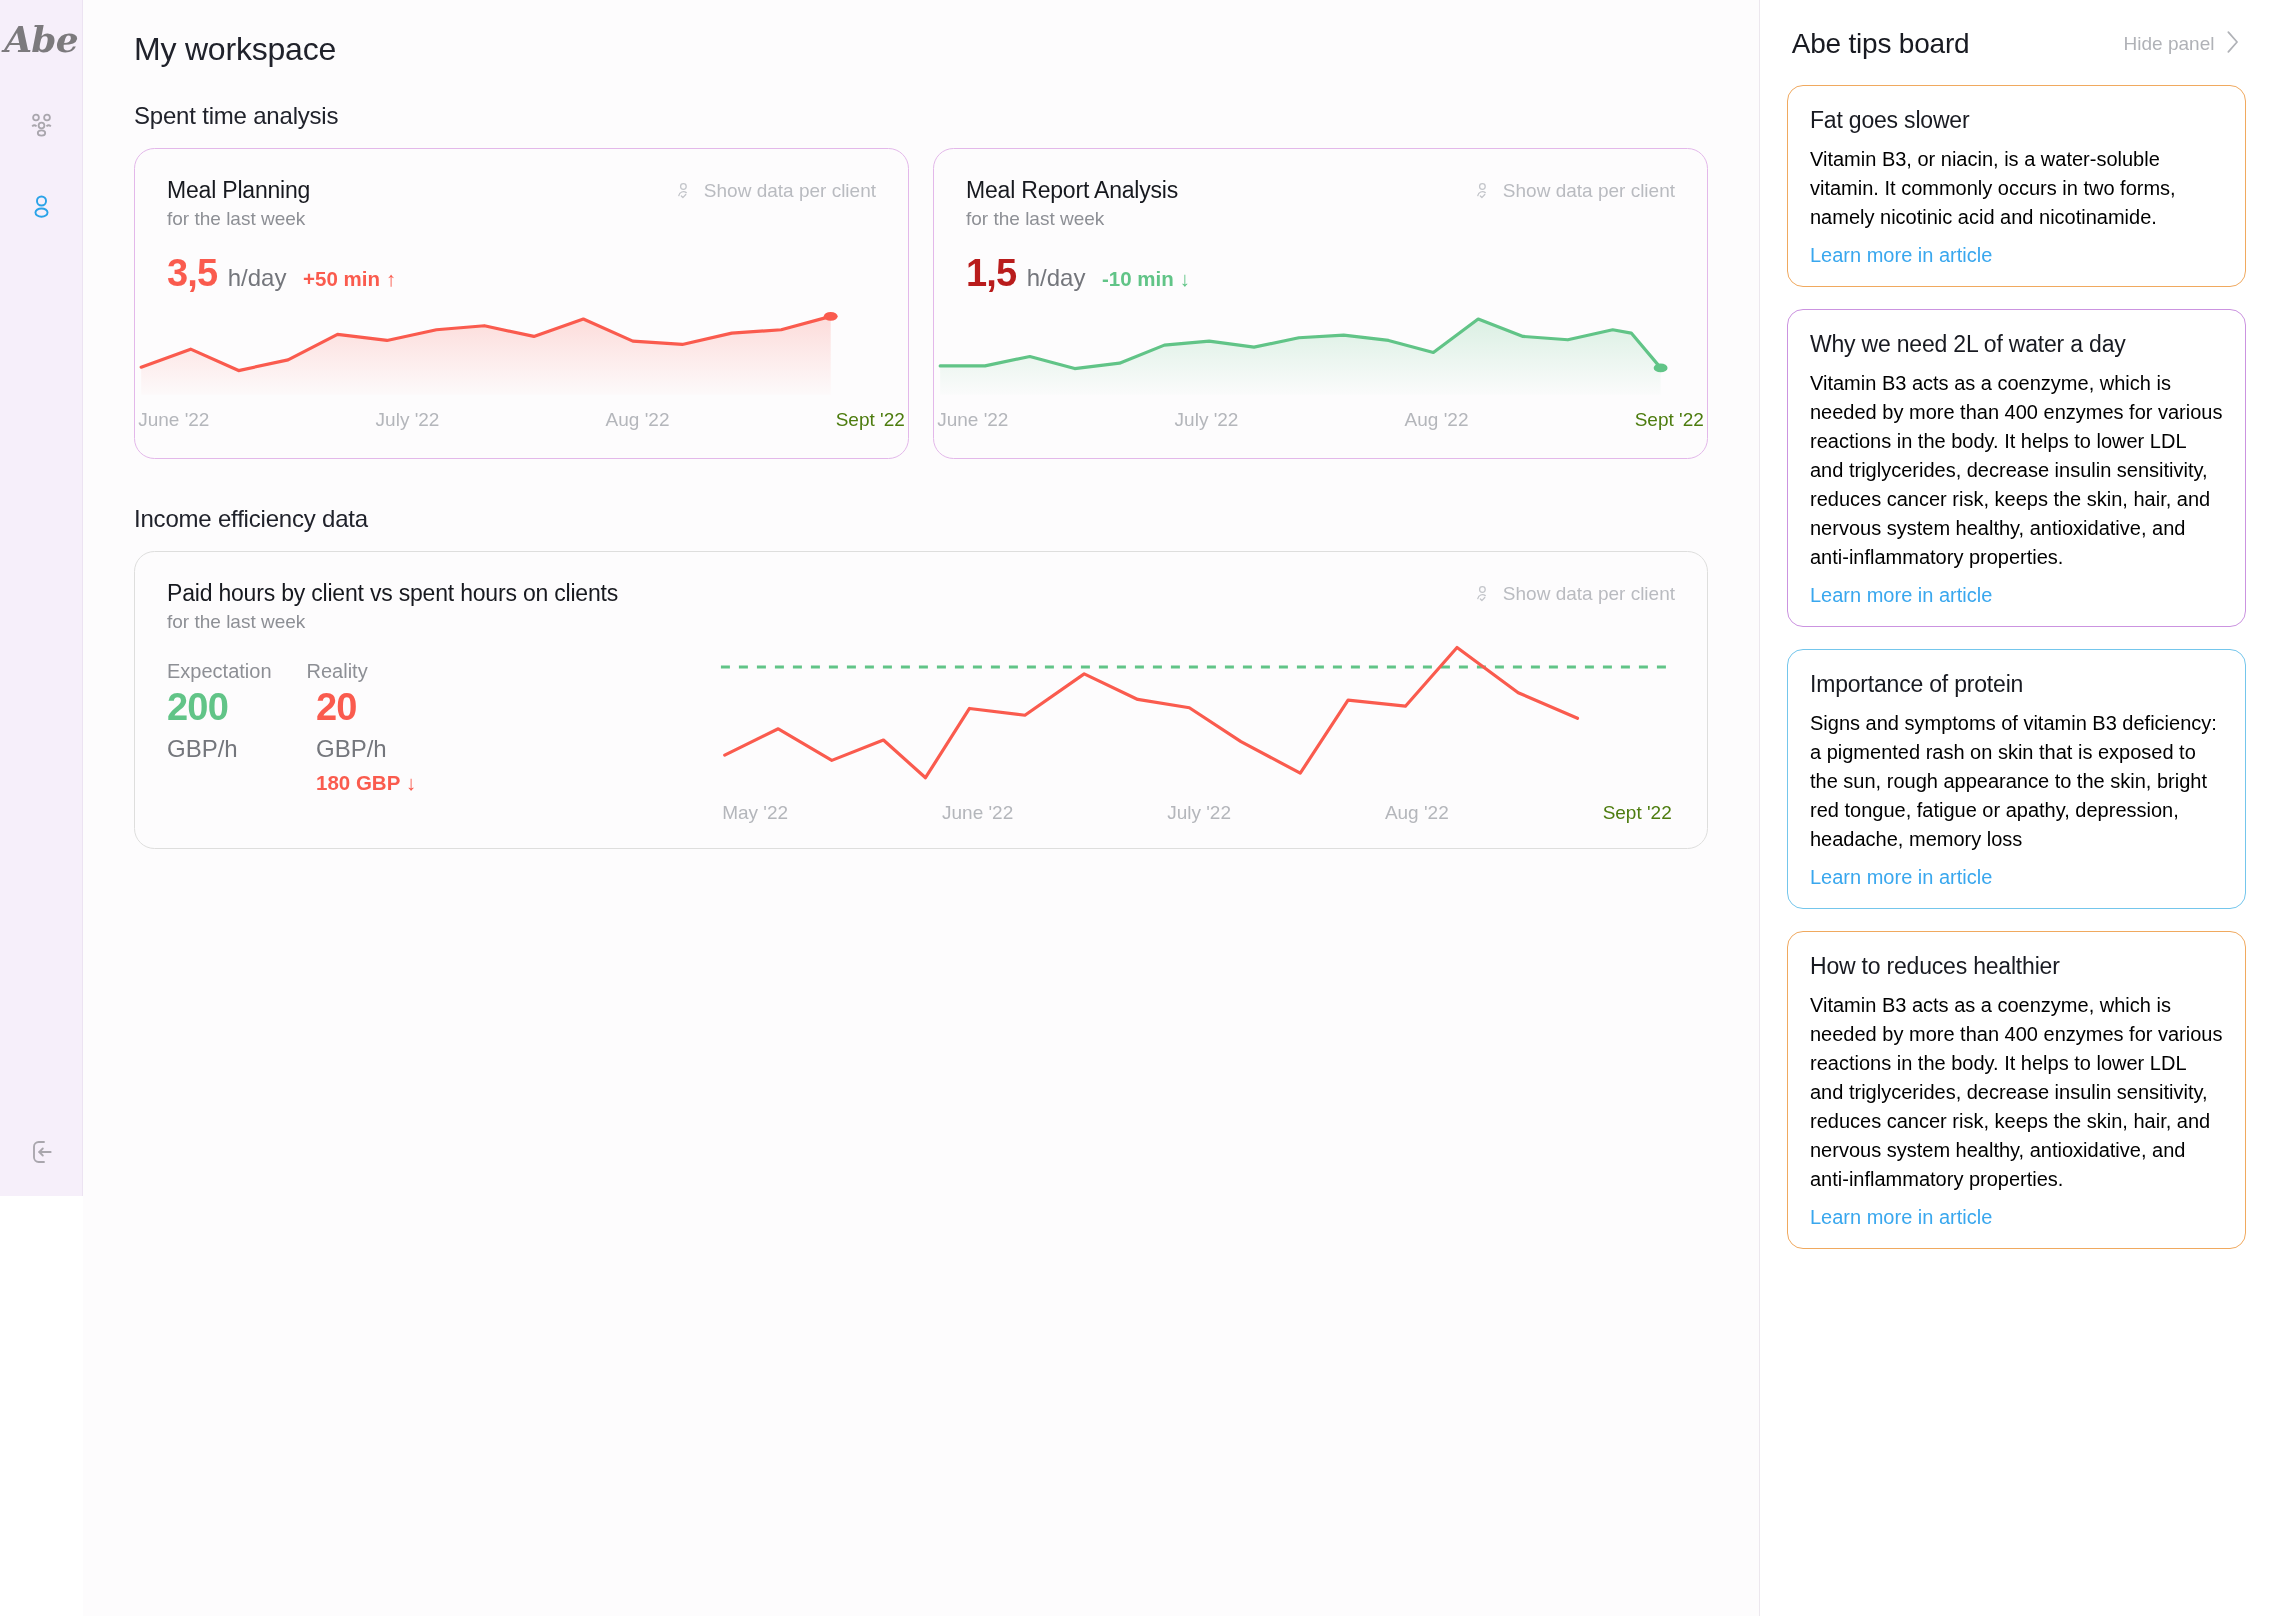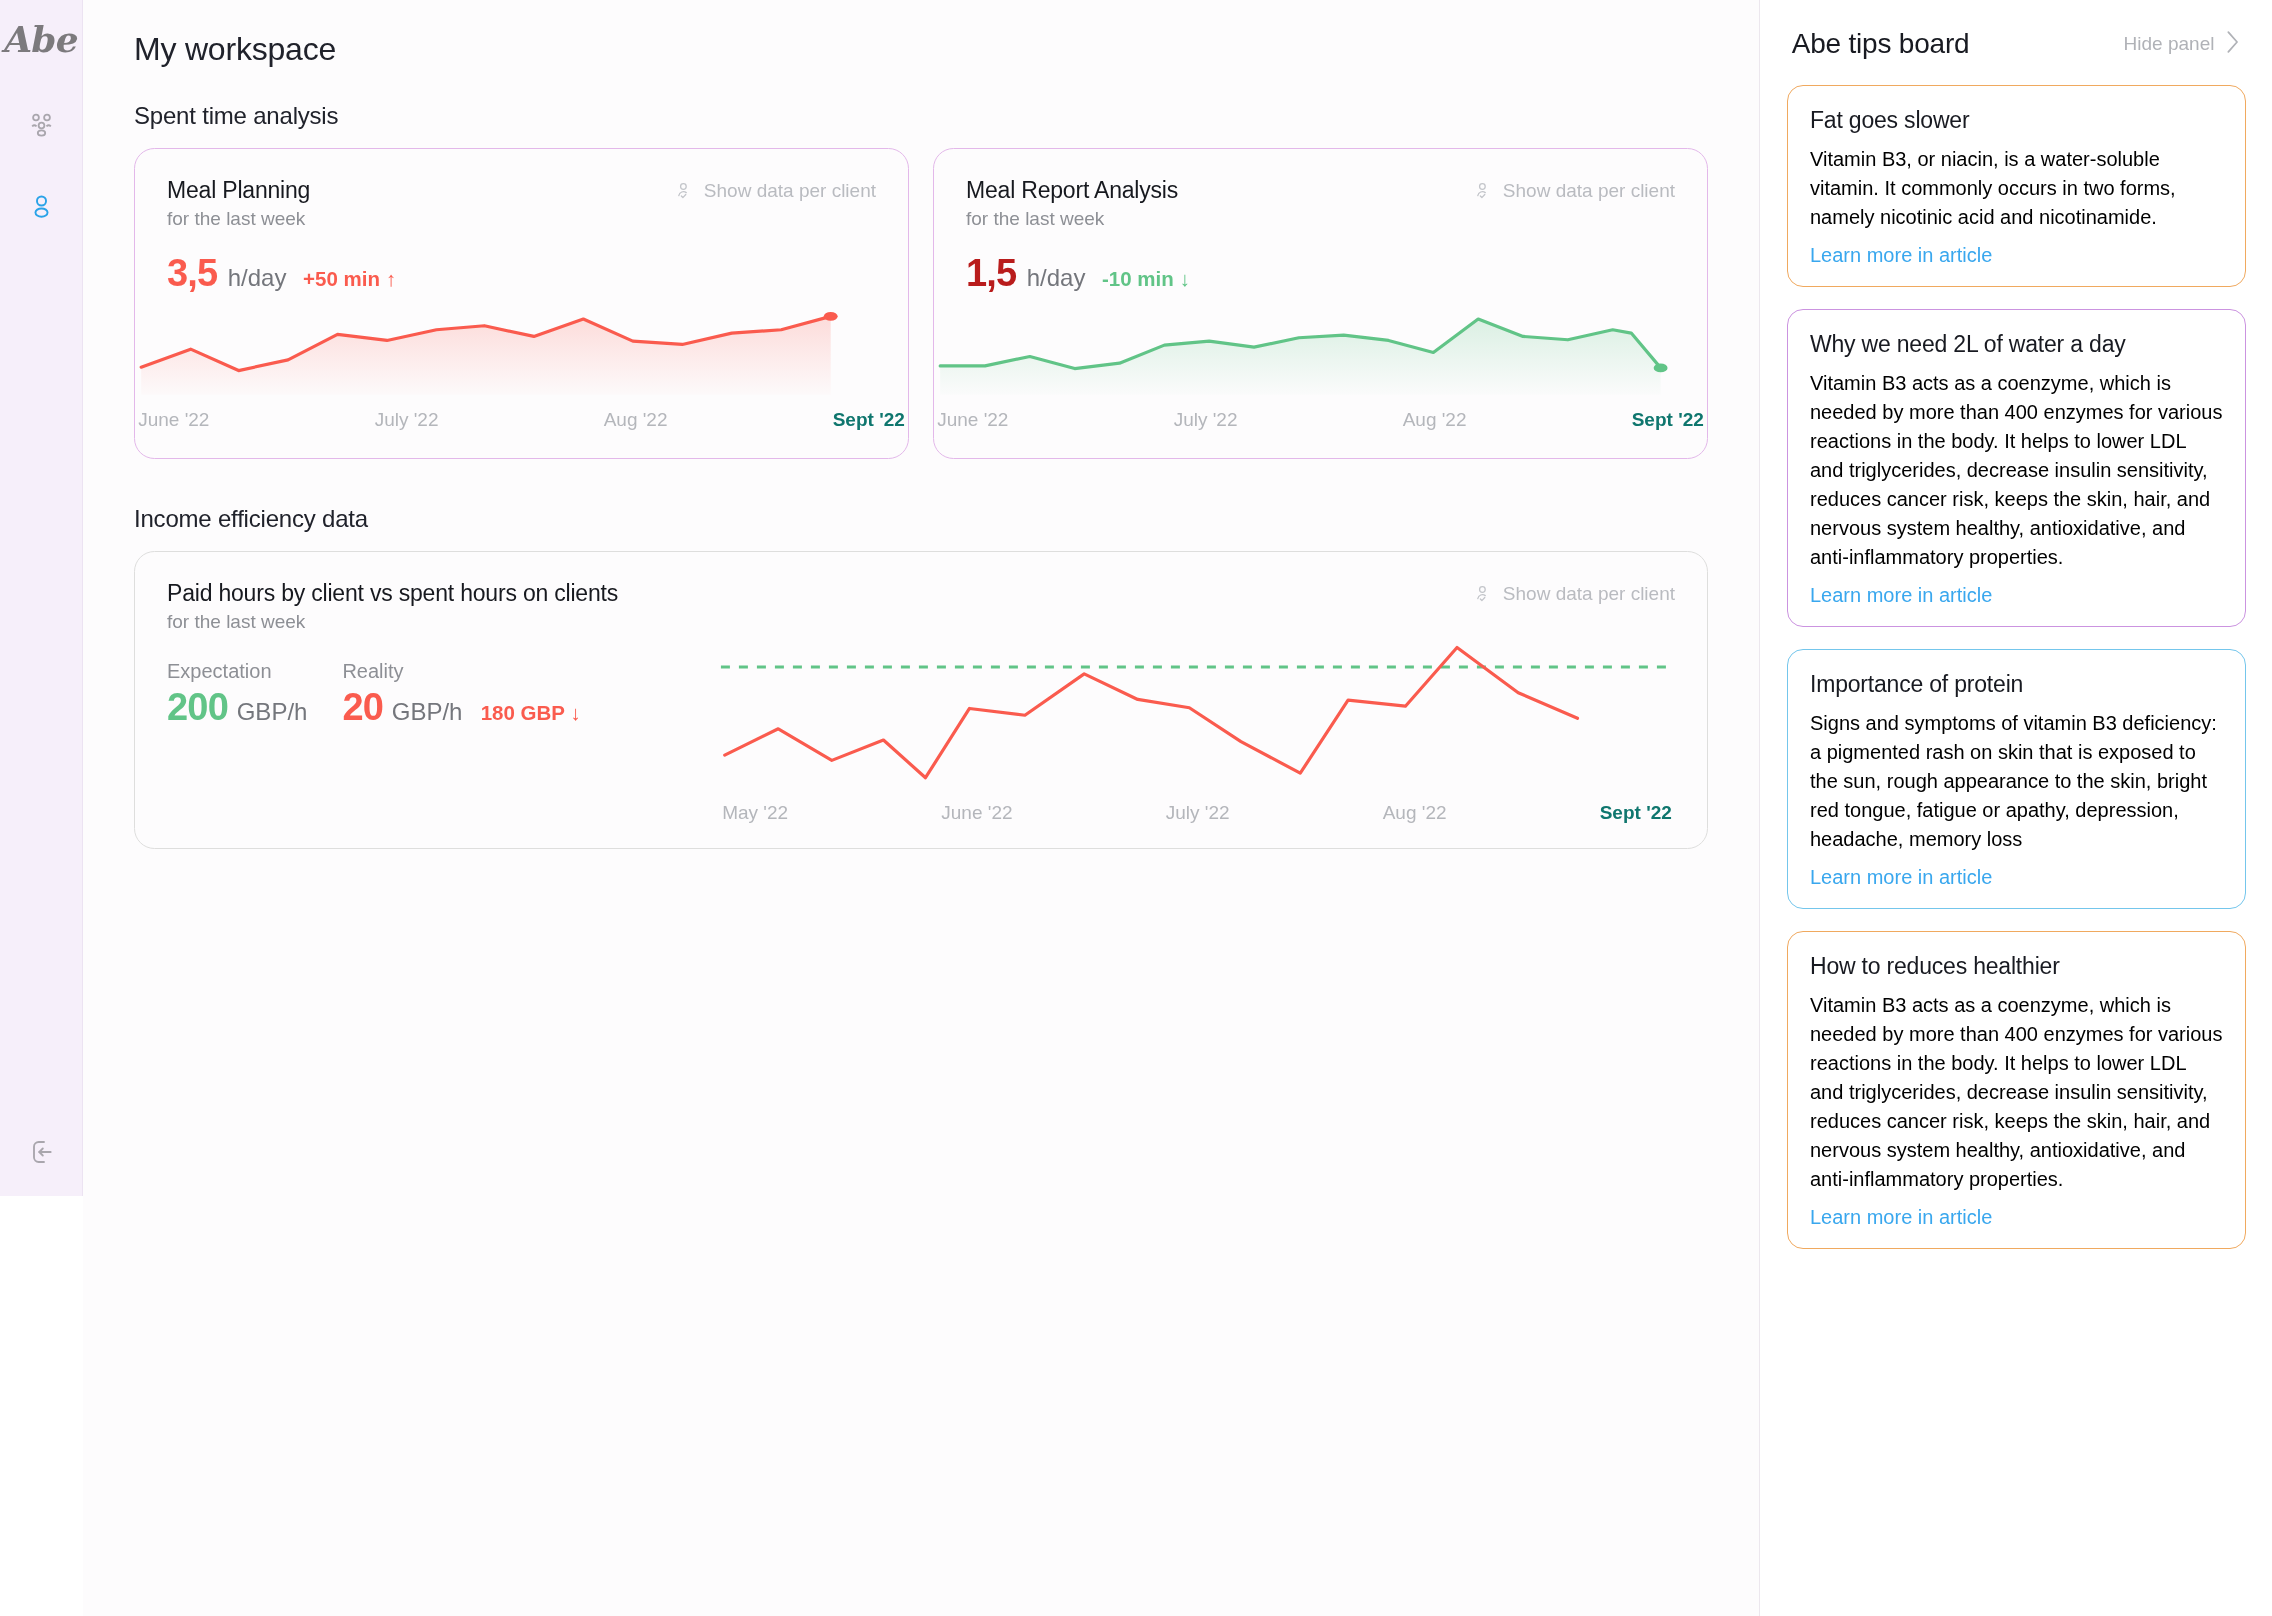--- a/index.html
+++ b/index.html
@@ -91,28 +91,28 @@
   .metric-delta.green { color: #61c487; }
 
   .spark { margin-top: 19px; padding: 0 0 0 0; }
   .spark svg { display: block; width: 100%; height: 87px; }
 
   .axis {
     display: flex; justify-content: space-between;
     font-size: 19px; color: #b4b6bb;
     padding: 11px 3.2px 27px 3.2px;
   }
-  .axis .cur { color: #0f766e; font-weight: 700; }
+  .axis .cur { color: #4d7c0f; font-weight: 400; }
 
   
   .wide-body { display: flex; align-items: flex-start; }
   .wide-left { flex: 0 0 552px; padding-top: 27px; }
   .kpis { display: flex; gap: 35px; }
   .kpi-label { font-size: 20px; color: #8d8f95; margin-bottom: 4.7px; }
-  .kpi-val { display: flex; align-items: baseline; gap: 8.7px; }
+  .kpi-val { display: flex; align-items: baseline; gap: 8.7px; flex-direction: column; }
   .kpi-num { font-size: 38px; font-weight: 700; letter-spacing: -0.8px; line-height: 1; }
   .kpi-num.green { color: #61c487; }
   .kpi-num.red { color: #fa5b4e; }
   .kpi-unit { font-size: 24px; color: #74767c; }
   .kpi-delta { font-size: 20.5px; font-weight: 600; color: #fa5b4e; margin-left: 9.5px; }
 
   .wide-right { flex: 1 1 auto; min-width: 0; padding-top: 6.3px; }
   .wide-right svg.bigchart { display: block; width: 100%; height: 158px; }
   .axis.wide-axis { padding: 4.7px 3.2px 0 3.2px; }
 

